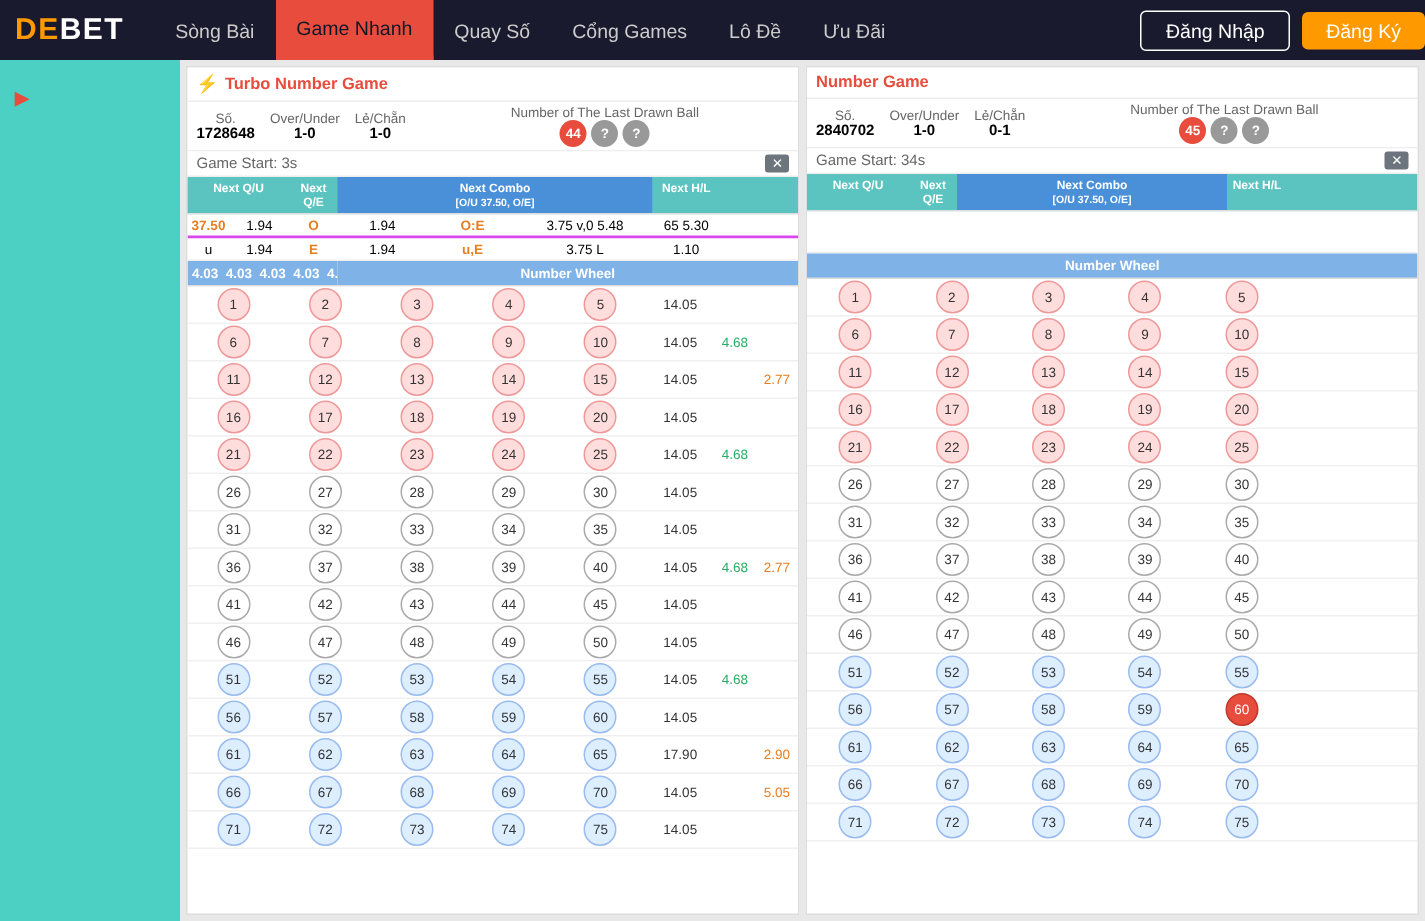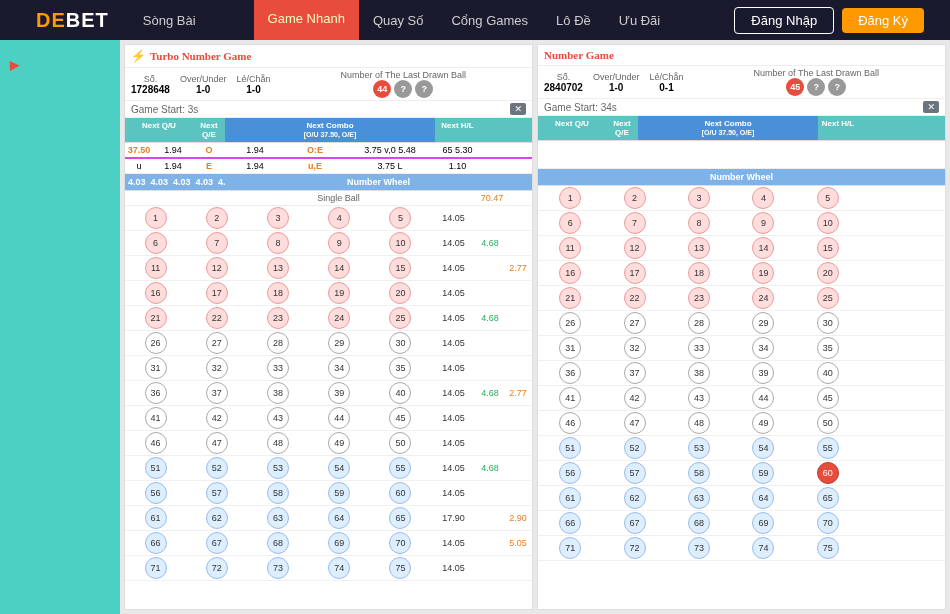--- a/index.html
+++ b/index.html
@@ -4,21 +4,21 @@
   <style>
     * { margin: 0; padding: 0; box-sizing: border-box; }
     body { font-family: Arial, sans-serif; background: #f0f0f0; font-size: 12px; overflow-x: hidden; }
 
     
     .header {
       background: #1a1a2e;
       display: flex;
       align-items: center;
       height: 40px;
-      padding: 0 26px;
+      padding: 0 0;
       gap: 0;
     }
     .logo {
       background: #1a1a2e;
       padding: 4px 10px;
       margin-right: 10px;
     }
     .logo-text {
       font-size: 20px;
       font-weight: 900;
@@ -30,24 +30,23 @@
       color: #ccc;
       padding: 0 14px;
       height: 40px;
       display: flex;
       align-items: center;
       font-size: 13px;
       cursor: pointer;
       white-space: nowrap;
     }
     .nav-item.active {
-      color: #fef9c3;
+      color: #0f172a;
       background: #e74c3c;
       border-bottom: 3px solid #e74c3c;
-      margin-left: 44px;
     }
     .nav-spacer { flex: 1; }
     .btn-login {
       color: #fff;
       background: transparent;
       border: 1px solid #fff;
       padding: 5px 16px;
       border-radius: 4px;
       cursor: pointer;
       font-size: 13px;
@@ -114,21 +113,20 @@
       padding: 4px 6px;
       border-bottom: 1px solid #eee;
       display: flex;
       align-items: center;
       gap: 4px;
     }
     .panel-title {
       font-size: 11px;
       font-weight: bold;
       color: #e74c3c;
-      font-family: Liberation Serif, serif;
     }
     .turbo-icon { color: #f90; font-size: 12px; }
 
     .info-row {
       display: flex;
       align-items: center;
       padding: 2px 6px;
       font-size: 10px;
       gap: 10px;
       border-bottom: 1px solid #eee;
@@ -291,25 +289,20 @@
         <div class="odds-cell" style="font-size:9px">1.10</div>
       </div>
 
       <div style="display:grid; grid-template-columns: 28px 40px 32px 1fr 60px; border-bottom:1px solid #ddd;">
         <div style="grid-column:1/4; background:#7fb3e8; color:#fff; text-align:center; font-size:9px; padding:3px; font-weight:bold">
           4.03&nbsp;&nbsp;4.03&nbsp;&nbsp;4.03&nbsp;&nbsp;4.03&nbsp;&nbsp;4.45
         </div>
         <div style="background:#7fb3e8; color:#fff; text-align:center; font-size:9px; padding:3px; font-weight:bold; grid-column:4/6">Number Wheel</div>
       </div>
 
-      <div style="display:grid; grid-template-columns: 100px 1fr 80px; border-bottom:1px solid #eee; background:#fff; padding:2px 0;">
-        <div></div>
-        <div style="font-size:9px; color:#666; text-align:center">Single Ball</div>
-        <div style="font-size:9px; color:#e67e22; text-align:center">70.47</div>
-      </div>
 
       <div class="numbers-section" id="turbo-numbers">
       <div style="display: grid; grid-template-columns: repeat(5, 1fr) 45px 28px 28px; align-items: center; border-bottom: 1px solid rgb(240, 240, 240); padding: 1px 0px;">
             <div style="display: flex; align-items: center; justify-content: center;">
               <div class="num-ball pink-bg">1</div>
             </div>
             <div style="display: flex; align-items: center; justify-content: center;">
               <div class="num-ball pink-bg">2</div>
             </div>
             <div style="display: flex; align-items: center; justify-content: center;">

